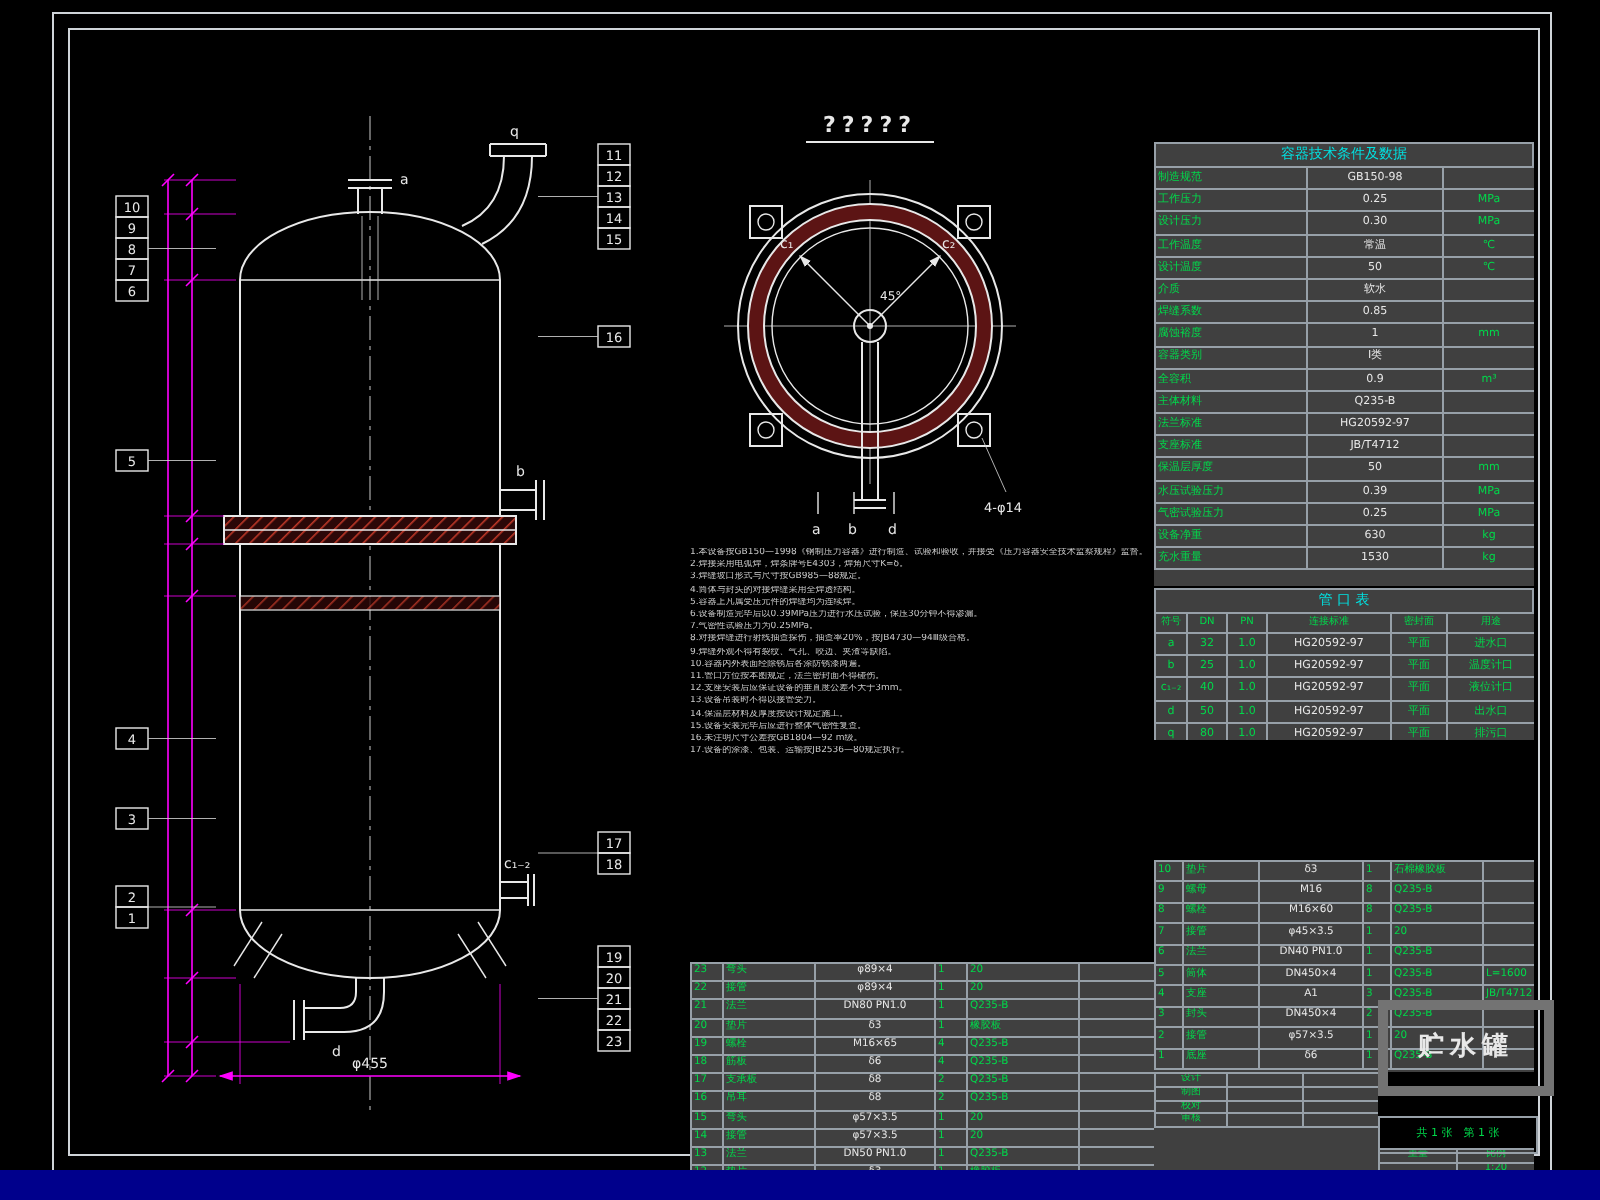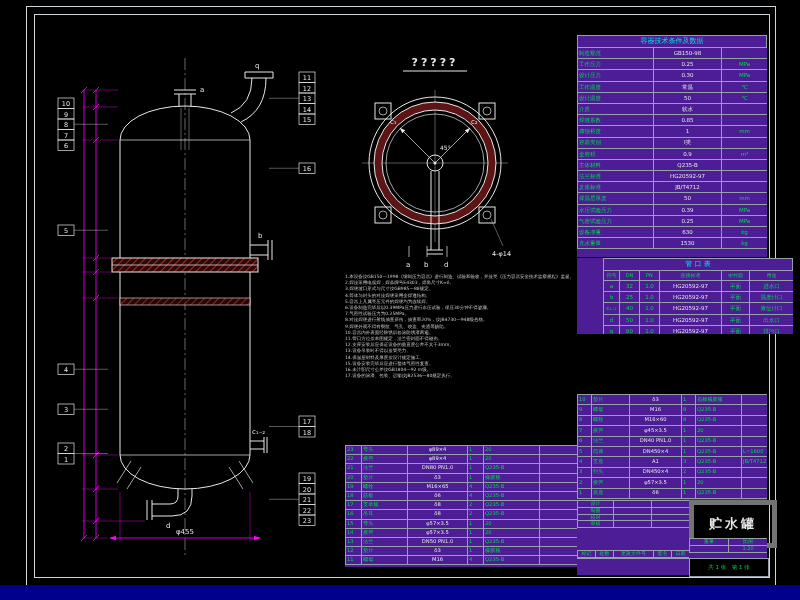--- a/index.html
+++ b/index.html
@@ -12,21 +12,21 @@
   .w{stroke:#e8e8e8;stroke-width:1;fill:none;}
   .w2{stroke:#e8e8e8;stroke-width:.7;fill:none;}
   .thin{stroke:#cfcfcf;stroke-width:.5;fill:none;opacity:.85;}
   .m{stroke:#ff00ff;stroke-width:.8;fill:none;}
   .mthin{stroke:#ff00ff;stroke-width:.5;fill:none;opacity:.8;}
   .cl{stroke:#ffffff;stroke-width:.5;fill:none;stroke-dasharray:12 3 2 3;opacity:.8;}
   svg text{fill:#e8e8e8;font-family:"DejaVu Sans",sans-serif;}
   .lab{font-size:7px;}
   .dimtxt{font-size:7px;fill:#e8e8e8;}
   
-  .tbl{position:absolute;background:#4c1d95;overflow:hidden;}
+  .tbl{position:absolute;background:#404040;overflow:hidden;margin-top:36px;}
   .tbl table{width:100%;border-collapse:collapse;table-layout:fixed;}
   .tbl td,.tbl th{border:1px solid #97a0a8;font-weight:normal;color:#00d84a;
       overflow:hidden;white-space:nowrap;padding:0 1px;line-height:1.15;}
   .tbl-title{border:1px solid #97a0a8;border-bottom:none;color:#00e0e0;
       text-align:center;font-size:7px;line-height:11px;height:11px;overflow:hidden;}
   .spec td{height:10.2px;font-size:5.5px;}
   .spec td.val,.noz td.val,.parts td.val{color:#e8e8e8;text-align:center;}
   .spec td.unit{text-align:center;}
   .noz td{height:10.2px;font-size:5.5px;text-align:center;}
   .noz th{height:9px;font-size:5px;text-align:center;color:#00d84a;}
@@ -398,21 +398,21 @@
           </tr>
           <tr>
             <td class="lbl">充水重量</td>
             <td class="val">1530</td>
             <td class="unit">kg</td>
           </tr>
         </tbody>
     </table>
   </div>
 
-  <div class="tbl noz" style="left:577px;top:258px;width:190px;height:76px;padding-left:26px;">
+  <div class="tbl noz" style="left:577px;top:258px;width:190px;height:76px;">
     <div class="tbl-title">管 口 表</div>
     <table>
       <colgroup>
           <col style="width:16px">
           <col style="width:20px">
           <col style="width:20px">
           <col style="width:62px">
           <col style="width:28px">
           <col style="width:44px">
         </colgroup>

